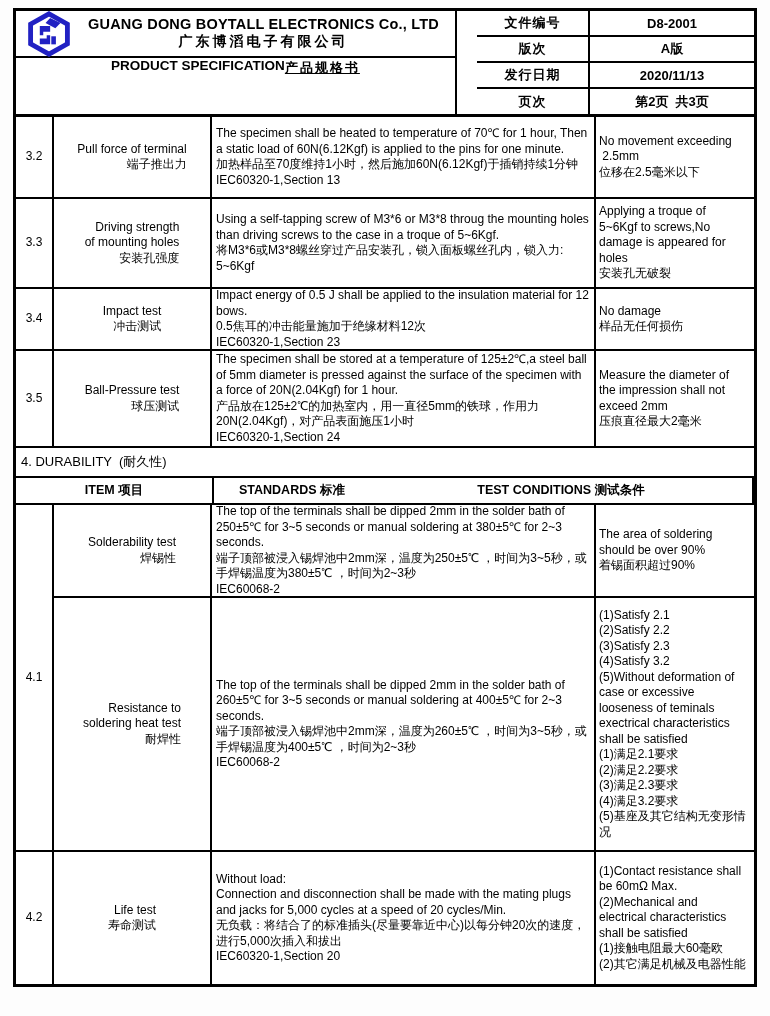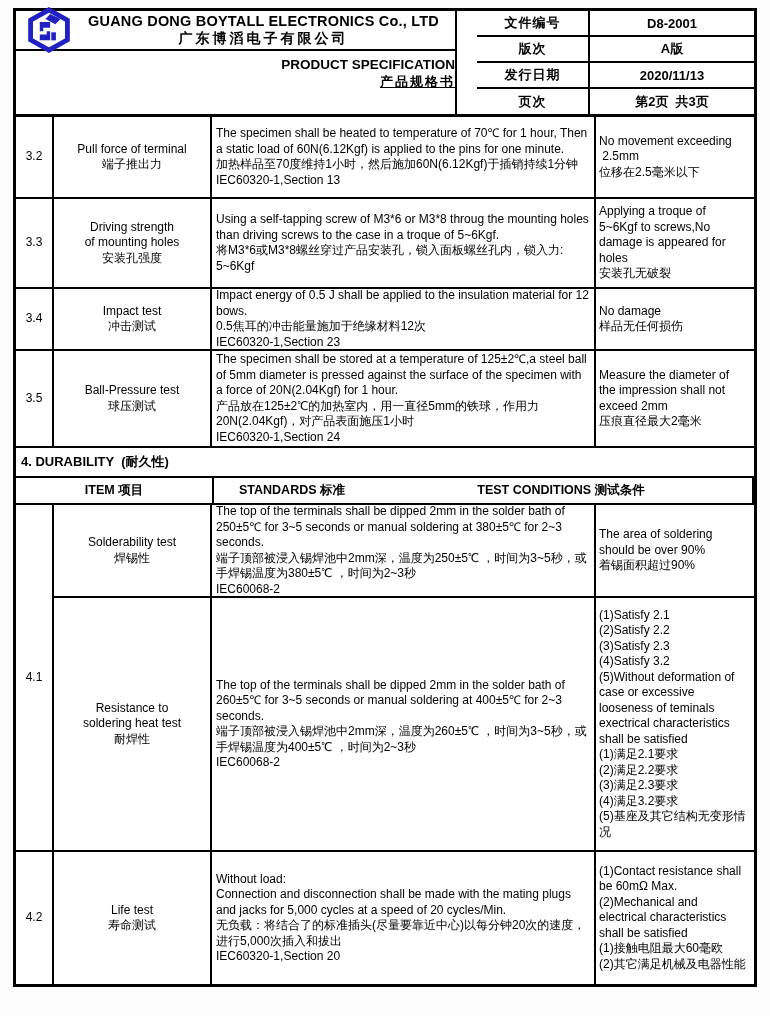--- a/index.html
+++ b/index.html
@@ -8,48 +8,48 @@
     font-family:"Liberation Sans",sans-serif;color:#000;
     -webkit-font-smoothing:antialiased;
   }
   .doc{
     position:absolute;left:13px;top:8px;width:744px;
     border:3px solid #000;background:#fff;box-sizing:border-box;
   }
   
   .hdr{display:flex;border-bottom:3px solid #000;}
   .hdr-left{width:441px;border-right:2px solid #000;display:flex;flex-direction:column;box-sizing:border-box;}
-  .company-cell{height:40px;border-bottom:2px solid #000;display:flex;align-items:center;padding:0 4px;box-sizing:border-box;}
+  .company-cell{height:47px;border-bottom:2px solid #000;display:flex;align-items:center;padding:0 4px;box-sizing:border-box;}
   .logo{width:46px;height:46px;flex:0 0 auto;margin:0 4px 0 6px;}
   .company-text{flex:1;text-align:center;}
   .company-en{font-weight:bold;font-size:14.5px;letter-spacing:0.2px;}
   .company-cn{font-weight:bold;font-size:14px;margin-top:1px;letter-spacing:3px;}
-  .title-cell{height:45px;display:flex;flex-direction:column;justify-content:center;text-align:center;align-items:flex-end;}
+  .title-cell{height:45px;display:flex;flex-direction:row;justify-content:center;text-align:center;}
   .title-en{font-weight:bold;font-size:13.5px;}
   .title-cn{font-weight:bold;font-size:13px;margin-top:1px;letter-spacing:2px;text-decoration:underline;}
   .hdr-right{flex:1;display:flex;flex-direction:column;}
   .hdr-field{display:flex;height:24px;border-bottom:2px solid #000;box-sizing:content-box;margin-left:20px;}
   .hdr-field:last-child{border-bottom:none;height:25px;}
   .hdr-label{width:113px;border-right:2px solid #000;display:flex;align-items:center;justify-content:center;
     font-weight:bold;font-size:13px;box-sizing:border-box;letter-spacing:1px;}
   .hdr-value{flex:1;display:flex;align-items:center;justify-content:center;font-weight:bold;font-size:13px;white-space:pre;}
   
   .tbl{font-size:12px;line-height:15.5px;}
   .trow{display:flex;border-bottom:2px solid #000;box-sizing:border-box;}
   .trow.last{border-bottom:none;}
   .cell{box-sizing:border-box;border-right:2px solid #000;display:flex;align-items:center;white-space:pre-wrap;overflow:hidden;}
   .c-no{width:38px;justify-content:center;text-align:center;flex:0 0 auto;}
-  .c-item{width:158px;justify-content:center;text-align:center;flex:0 0 auto;padding:0 18px;}
+  .c-item{width:158px;justify-content:center;text-align:right;flex:0 0 auto;padding:0 18px;}
   .c-cond{width:384px;padding:1px 4px;flex:0 0 auto;}
   .c-std{flex:1;padding:1px 3px;border-right:none;}
   .h32{height:82px;}
   .h33{height:90px;}
   .h34{height:62px;}
   .h35{height:97px;}
-  .band{height:28px;display:flex;align-items:center;font-weight:bold;font-size:13px;
+  .band{height:28px;display:flex;align-items:center;font-weight:normal;font-size:13px;
     padding-left:5px;border-bottom:2px solid #000;white-space:pre;}
   .chead{height:27px;font-weight:bold;font-size:12.5px;gap:9px;}
   .chead .cell{justify-content:center;text-align:center;}
   .c-itemspan{width:198px;flex:0 0 auto;}
   
   .row41{display:flex;border-bottom:2px solid #000;}
   .row41-no{width:38px;flex:0 0 auto;border-right:2px solid #000;display:flex;align-items:center;justify-content:center;box-sizing:border-box;}
   .row41-right{flex:1;display:flex;flex-direction:column;min-width:0;}
   .subrow{display:flex;}
   .subrow .c-item{width:158px;}

